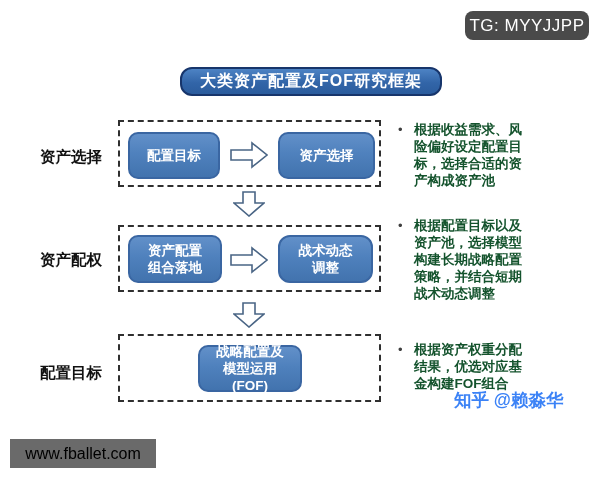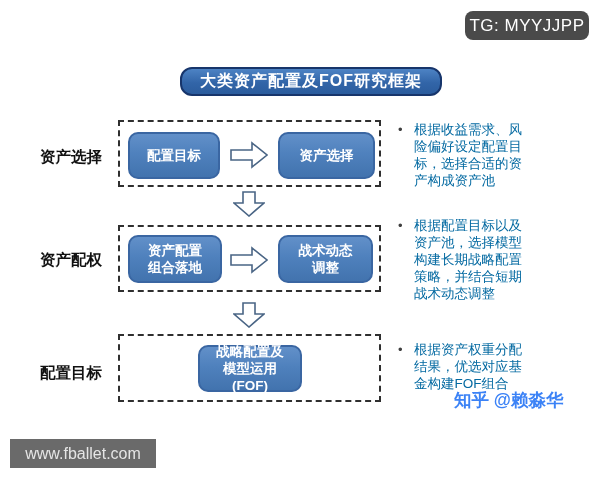--- a/index.html
+++ b/index.html
@@ -7,21 +7,21 @@
     position:relative;width:600px;height:480px;background:#ffffff;overflow:hidden;
     font-family:"Liberation Sans","DejaVu Sans",sans-serif;
   }
   .tg-badge{
     position:absolute;left:465px;top:11px;width:124px;height:29px;
     background:#4a4a4a;color:#ffffff;font-size:17px;letter-spacing:.5px;
     display:flex;align-items:center;justify-content:center;border-radius:8px;
   }
   .site-badge{
     position:absolute;left:10px;top:439px;width:146px;height:29px;
-    background:#6a6a6a;color:#e5e5e5;font-size:16px;
+    background:#6a6a6a;color:#000000;font-size:16px;
     display:flex;align-items:center;justify-content:center;
   }
   .title-banner{
     position:absolute;left:180px;top:67px;width:262px;height:29px;
     background:linear-gradient(180deg,#4d83c4 0%,#3265a8 55%,#2b5c9d 100%);
     border:2px solid #17356b;border-radius:12px;
     color:#ffffff;font-size:16px;font-weight:bold;letter-spacing:1px;
     display:flex;align-items:center;justify-content:center;
     box-sizing:border-box;
   }
@@ -41,21 +41,21 @@
     display:flex;align-items:center;justify-content:center;text-align:center;
   }
   .arrow{position:absolute;}
   .bullet{
     position:absolute;left:398px;width:170px;display:flex;
   }
   .bullet .dot{
     width:16px;color:#3f3f3f;font-size:13px;line-height:17px;flex:0 0 16px;
   }
   .bullet .note{
-    width:112px;color:#0369a1;font-size:13.5px;font-weight:400;
+    width:112px;color:#14532d;font-size:13.5px;font-weight:700;
     line-height:17px;word-break:break-all;
   }
   .watermark{
     position:absolute;left:454px;top:388px;
     color:#3b82f6;font-size:17.5px;font-weight:bold;white-space:nowrap;
   }
 </style>
 </head>
 <body>
 
@@ -80,21 +80,21 @@
   <svg class="arrow" style="left:233px;top:191px;" width="32" height="26" viewBox="0 0 32 26">
     <path d="M10 1 H22 V12 H31 L16 25 L1 12 H10 Z" fill="#ffffff" stroke="#4a6585" stroke-width="1.6"></path>
   </svg>
 
   <div class="stage-label" style="top:250px;">资产配权</div>
   <div class="group-box" style="top:225px;height:67px;"></div>
   <div class="node" style="left:128px;top:235px;width:94px;height:48px;padding:0 12px;">资产配置组合落地</div>
   <svg class="arrow" style="left:230px;top:245px;" width="38" height="30" viewBox="0 0 38 30">
     <path d="M1 10 H22 V3 L37 15 L22 27 V20 H1 Z" fill="#ffffff" stroke="#4a6585" stroke-width="1.6"></path>
   </svg>
-  <div class="node" style="left:278px;top:235px;width:95px;height:48px;padding:0 12px;">战术动态调整</div>
+  <div class="node" style="left:278px;top:235px;width:95px;height:48px;padding:0 12px;border-radius:12px;">战术动态调整</div>
   <div class="bullet" style="top:217px;">
     <span class="dot">•</span>
     <span class="note">根据配置目标以及资产池，选择模型构建长期战略配置策略，并结合短期战术动态调整</span>
   </div>
 
   <svg class="arrow" style="left:233px;top:302px;" width="32" height="26" viewBox="0 0 32 26">
     <path d="M10 1 H22 V12 H31 L16 25 L1 12 H10 Z" fill="#ffffff" stroke="#4a6585" stroke-width="1.6"></path>
   </svg>
 
   <div class="stage-label" style="top:363px;">配置目标</div>

